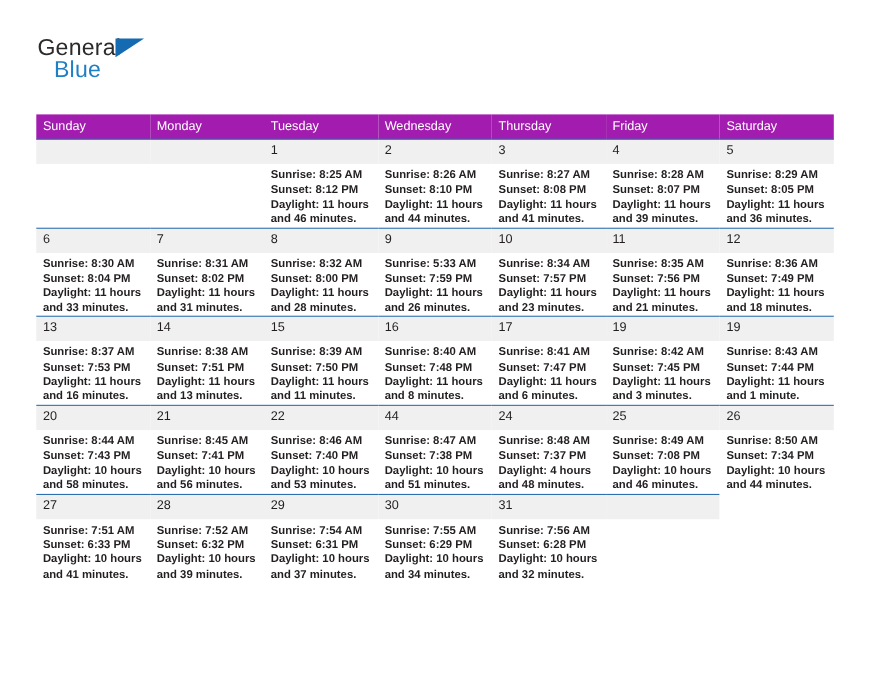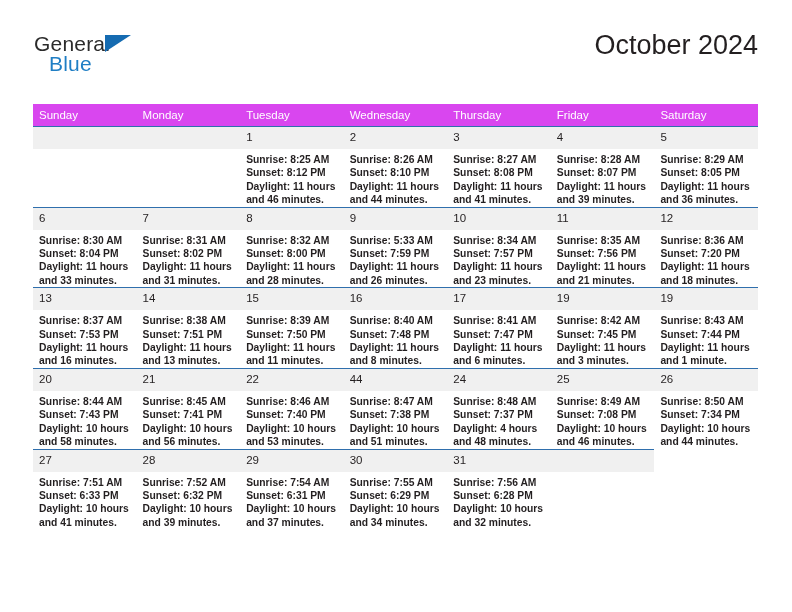--- a/index.html
+++ b/index.html
@@ -87,21 +87,21 @@
   
   .cal {
     position: absolute;
     left: 33px;
     top: 104px;
     width: 725px;
     border-collapse: collapse;
     table-layout: fixed;
   }
   .cal th {
-    background: #d946ef;
+    background: #a21caf;
     color: #ffffff;
     font-size: 11.5px;
     font-weight: normal;
     text-align: left;
     padding: 5px 0 5px 6px;
     height: 12px;
     border: none;
   }
   .cal td {
     vertical-align: top;
@@ -149,21 +149,20 @@
 
   <div class="header">
 
     <div class="logo">
       <span class="logo-general">General</span>
       <span class="logo-tri"></span>
       <span class="logo-blue">Blue</span>
     </div>
 
     <div class="title-wrap">
-      <div class="cal-title">October 2024</div>
     </div>
 
   </div>
 
   <table class="cal">
     <thead>
       <tr>
         <th>Sunday</th>
         <th>Monday</th>
         <th>Tuesday</th>
@@ -278,21 +277,21 @@
             <div class="cell-body">
               <div>Sunrise: 8:35 AM</div>
               <div>Sunset: 7:56 PM</div>
               <div>Daylight: 11 hours and 21 minutes.</div>
             </div>
           </td>
           <td>
             <div class="daynum">12</div>
             <div class="cell-body">
               <div>Sunrise: 8:36 AM</div>
-              <div>Sunset: 7:20 PM</div>
+              <div>Sunset: 7:49 PM</div>
               <div>Daylight: 11 hours and 18 minutes.</div>
             </div>
           </td>
         </tr>
         <tr class="week">
           <td>
             <div class="daynum">13</div>
             <div class="cell-body">
               <div>Sunrise: 8:37 AM</div>
               <div>Sunset: 7:53 PM</div>

